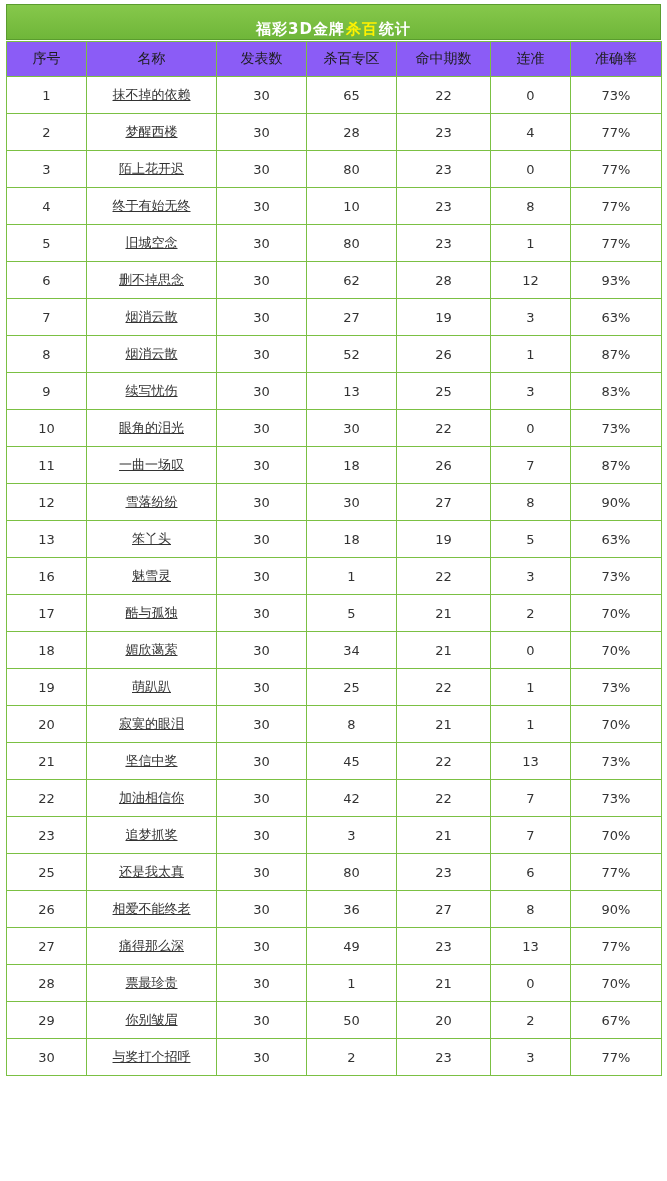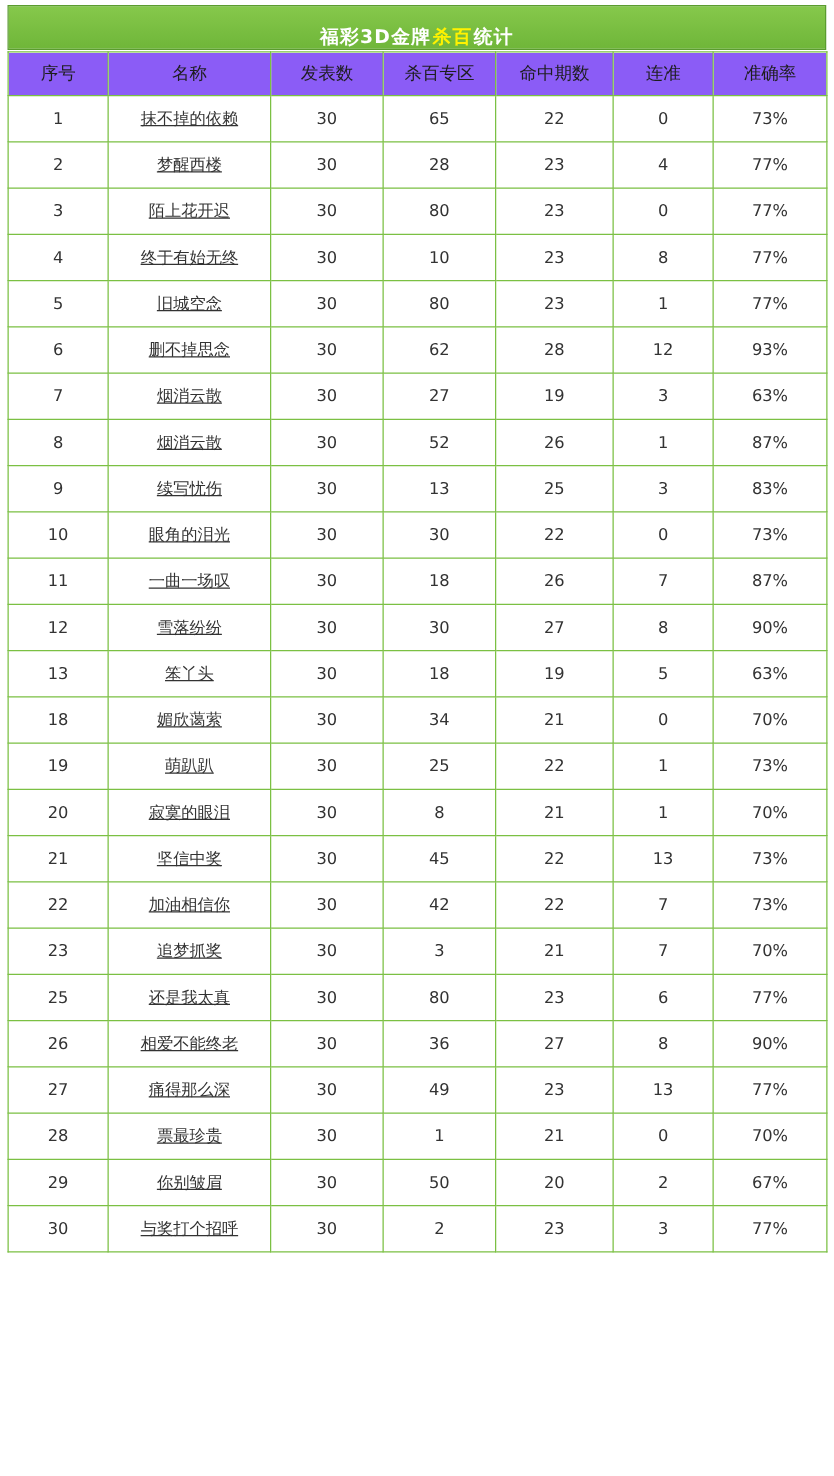--- a/index.html
+++ b/index.html
@@ -215,20 +215,38 @@
         <tr>
           <td class="idx">13</td>
           <td class="name">笨丫头</td>
           <td>30</td>
           <td>18</td>
           <td>19</td>
           <td>5</td>
           <td>63%</td>
         </tr>
         <tr>
+          <td class="idx">16</td>
+          <td class="name">魅雪灵</td>
+          <td>30</td>
+          <td>1</td>
+          <td>22</td>
+          <td>3</td>
+          <td>73%</td>
+        </tr>
+        <tr>
+          <td class="idx">17</td>
+          <td class="name">酷与孤独</td>
+          <td>30</td>
+          <td>5</td>
+          <td>21</td>
+          <td>2</td>
+          <td>70%</td>
+        </tr>
+        <tr>
           <td class="idx">18</td>
           <td class="name">媚欣蔼萦</td>
           <td>30</td>
           <td>34</td>
           <td>21</td>
           <td>0</td>
           <td>70%</td>
         </tr>
         <tr>
           <td class="idx">19</td>

